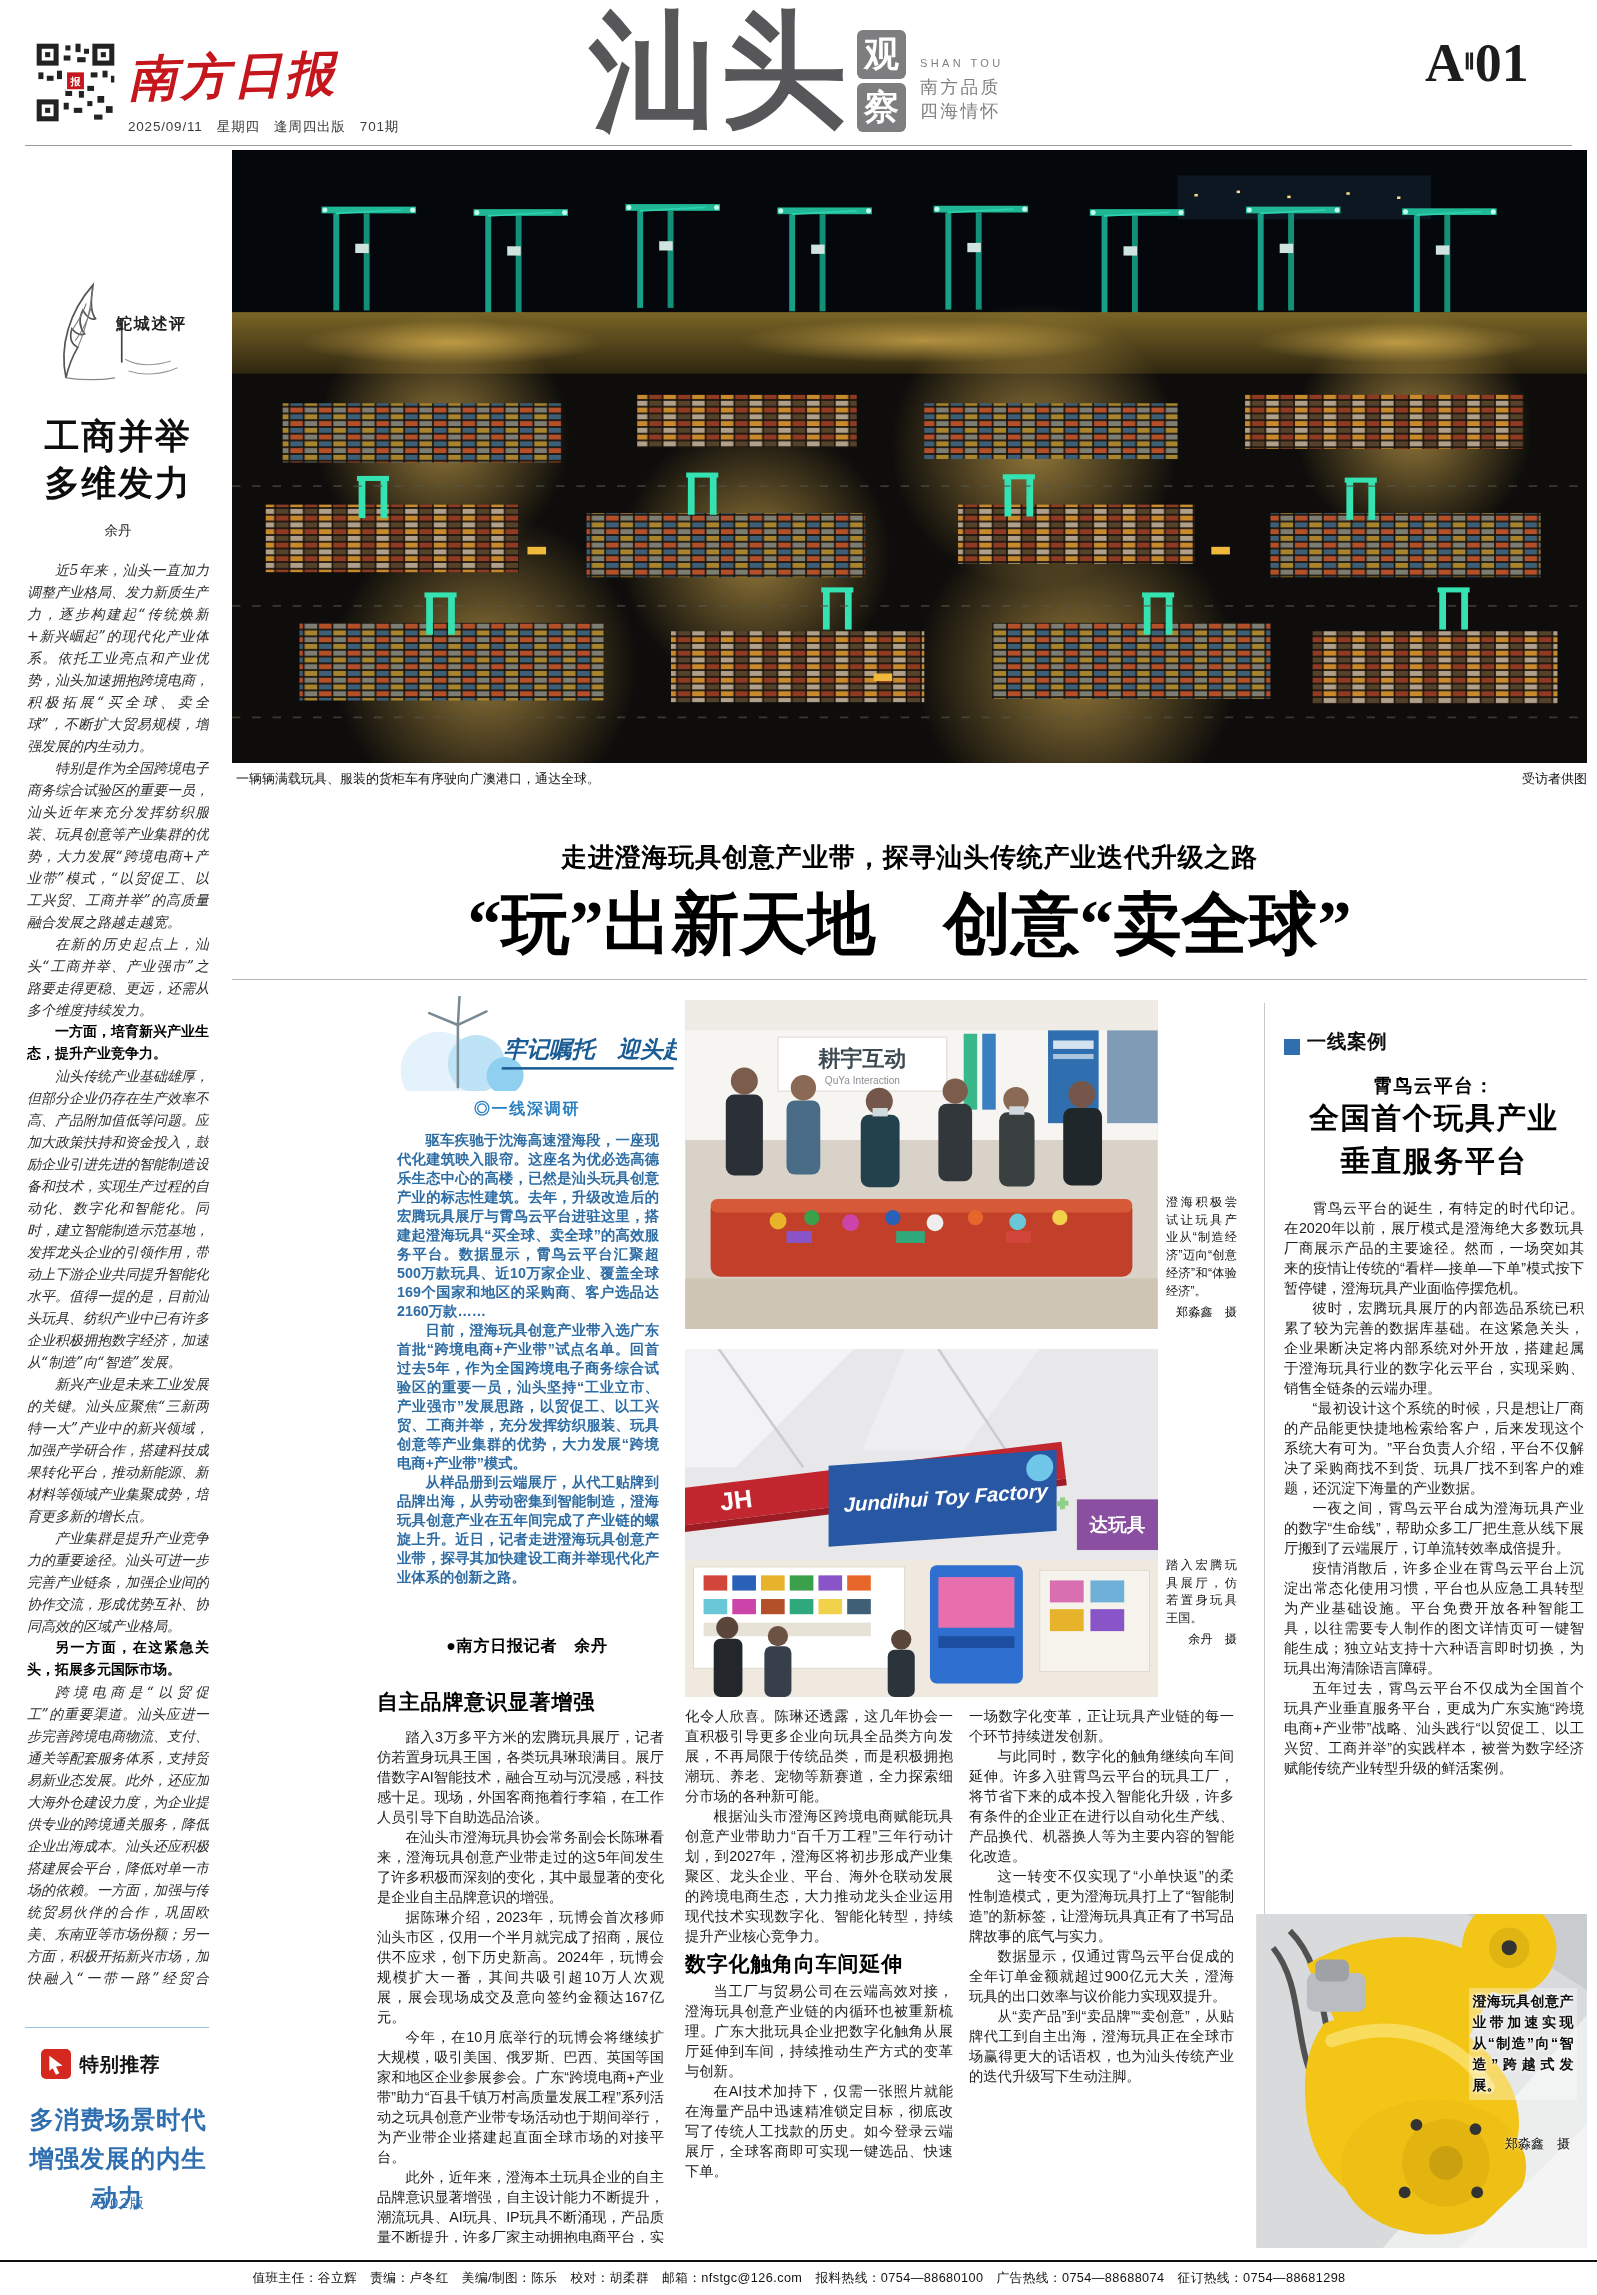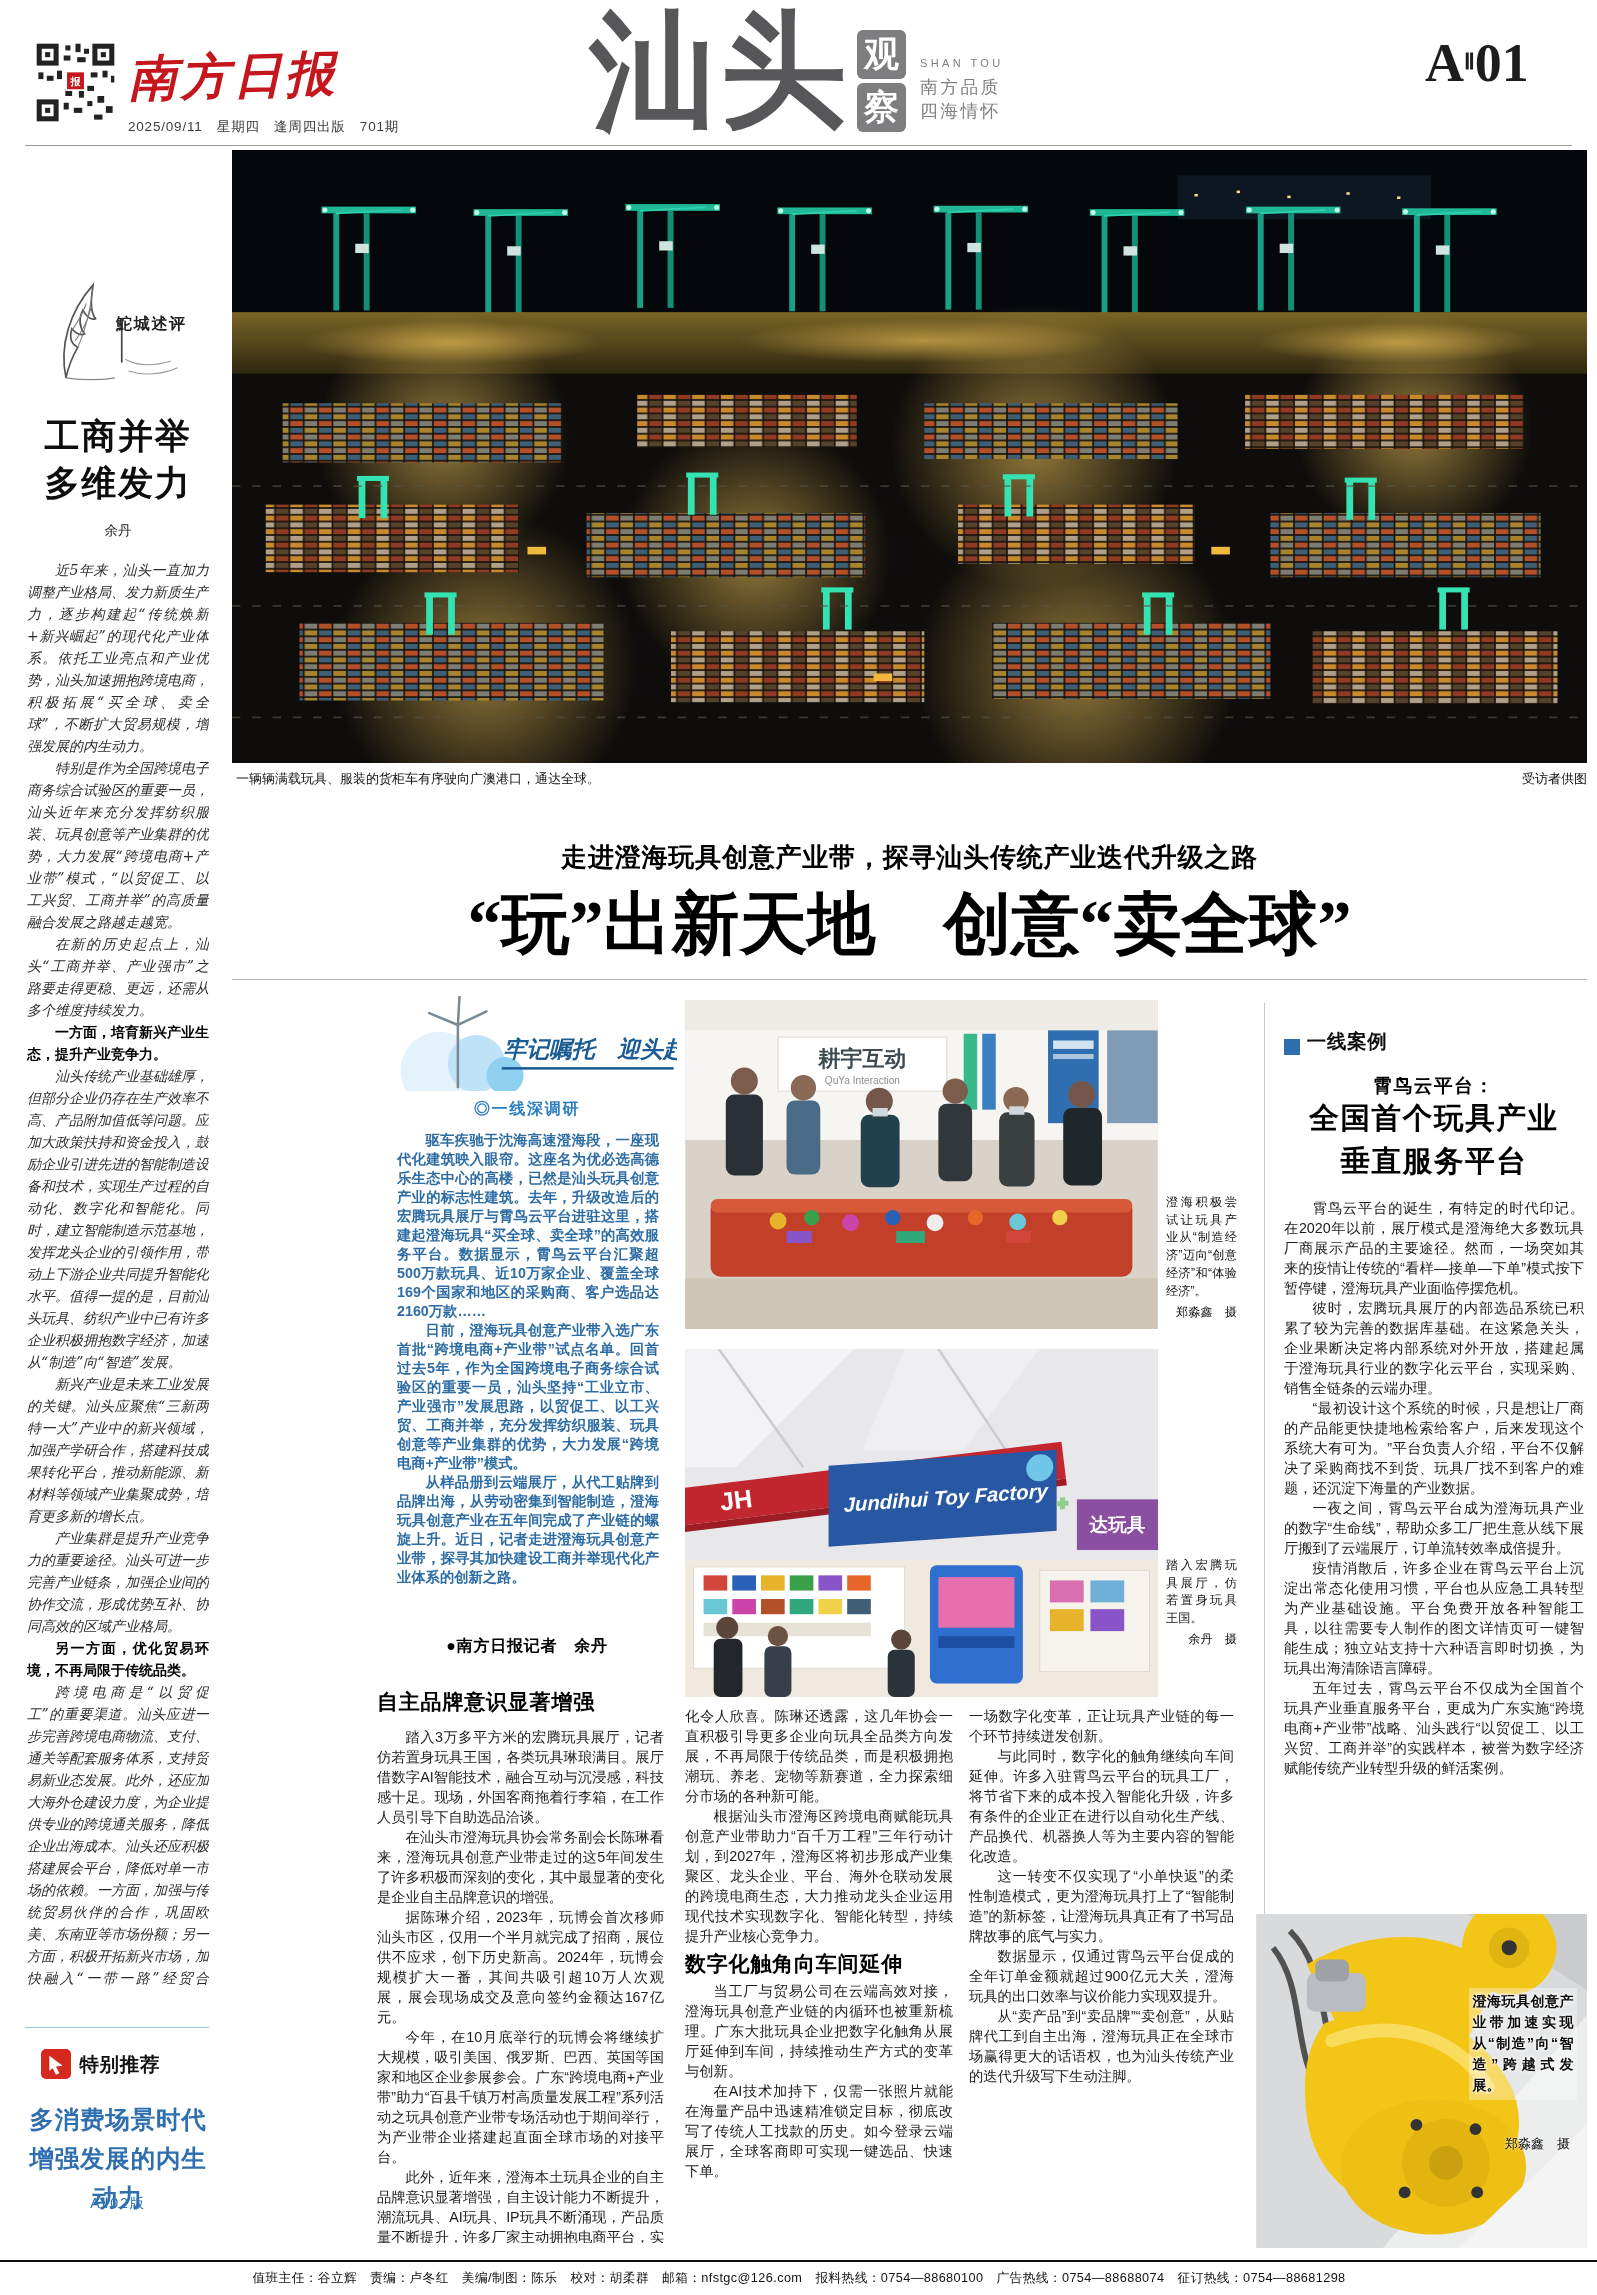--- a/index.html
+++ b/index.html
@@ -35,21 +35,21 @@
   .headline{font-size:68px;font-weight:700;font-family:"Liberation Serif",serif;color:#000;
             text-align:center;letter-spacing:0px;white-space:nowrap;}
 
   
   .col-label{font-size:16px;font-weight:700;color:#222;letter-spacing:1.7px;}
   .c-title{font-size:35px;font-weight:800;font-family:"Liberation Serif",serif;color:#0d0d0d;
            text-align:center;line-height:1.25;letter-spacing:1.7px;}
   .c-author{font-size:13.5px;text-align:center;color:#222;}
   .kai{font-family:"DejaVu Serif",serif;font-style:italic;font-size:14px;line-height:22px;color:#2b2b2b;}
   .kai p{margin:0;text-indent:2em;}
-  .kai .c-head{font-family:Liberation Sans, sans-serif;font-style:normal;font-weight:700;color:#000;}
+  .kai .c-head{font-family:Liberation Serif, serif;font-style:normal;font-weight:700;color:#000;}
   .special-label{font-size:19.4px;font-weight:800;color:#111;letter-spacing:0.8px;}
   .special-title{font-size:24.5px;font-weight:700;color:#2f6fb0;text-align:center;line-height:1.6;letter-spacing:0.8px;}
   .special-ref{font-size:14.3px;color:#2f6fb0;text-align:center;letter-spacing:1.7px;}
 
   
   .banner-sub{font-size:16px;color:#2a7fc1;text-align:center;letter-spacing:1.7px;font-weight:700;}
   .intro-text{font-size:14.3px;line-height:19px;color:#2e6da4;font-weight:600;}
   .intro-text p{margin:0;text-indent:2em;}
   .byline{font-size:16px;font-weight:700;color:#000;text-align:center;letter-spacing:0.8px;}
 
@@ -276,21 +276,21 @@
   <div class="abs c-author" style="left:25px;top:522px;width:186px">余丹</div>
 
   <div class="abs kai jt clip" style="left:27px;top:559px;width:182px;height:1426px">
     <p>近5年来，汕头一直加力调整产业格局、发力新质生产力，逐步构建起“传统焕新+新兴崛起”的现代化产业体系。依托工业亮点和产业优势，汕头加速拥抱跨境电商，积极拓展“买全球、卖全球”，不断扩大贸易规模，增强发展的内生动力。</p>
     <p>特别是作为全国跨境电子商务综合试验区的重要一员，汕头近年来充分发挥纺织服装、玩具创意等产业集群的优势，大力发展“跨境电商+产业带”模式，“以贸促工、以工兴贸、工商并举”的高质量融合发展之路越走越宽。</p>
     <p>在新的历史起点上，汕头“工商并举、产业强市”之路要走得更稳、更远，还需从多个维度持续发力。</p>
     <p class="c-head">一方面，培育新兴产业生态，提升产业竞争力。</p>
     <p>汕头传统产业基础雄厚，但部分企业仍存在生产效率不高、产品附加值低等问题。应加大政策扶持和资金投入，鼓励企业引进先进的智能制造设备和技术，实现生产过程的自动化、数字化和智能化。同时，建立智能制造示范基地，发挥龙头企业的引领作用，带动上下游企业共同提升智能化水平。值得一提的是，目前汕头玩具、纺织产业中已有许多企业积极拥抱数字经济，加速从“制造”向“智造”发展。</p>
     <p>新兴产业是未来工业发展的关键。汕头应聚焦“三新两特一大”产业中的新兴领域，加强产学研合作，搭建科技成果转化平台，推动新能源、新材料等领域产业集聚成势，培育更多新的增长点。</p>
     <p>产业集群是提升产业竞争力的重要途径。汕头可进一步完善产业链条，加强企业间的协作交流，形成优势互补、协同高效的区域产业格局。</p>
-    <p class="c-head">另一方面，优化贸易环境，不再局限于传统品类。</p>
+    <p class="c-head">另一方面，在这紧急关头，拓展多元国际市场。</p>
     <p>跨境电商是“以贸促工”的重要渠道。汕头应进一步完善跨境电商物流、支付、通关等配套服务体系，支持贸易新业态发展。此外，还应加大海外仓建设力度，为企业提供专业的跨境通关服务，降低企业出海成本。汕头还应积极搭建展会平台，降低对单一市场的依赖。一方面，加强与传统贸易伙伴的合作，巩固欧美、东南亚等市场份额；另一方面，积极开拓新兴市场，加快融入“一带一路”经贸合作。</p>
 
   </div>
 
   <div class="abs" style="left:25px;top:2027px;width:184px;height:0.8px;background:#9cc3e3"></div>
   <div class="abs" style="left:41px;top:2049px;display:flex;align-items:center;gap:8.4px">
     <svg width="30" height="30" viewBox="0 0 36 36">
       <rect width="36" height="36" rx="6" fill="#d5281e"></rect>
       <polygon points="10,8 26,20 18,21 22,29 18,31 14,23 10,26" fill="#fff"></polygon>
     </svg>

